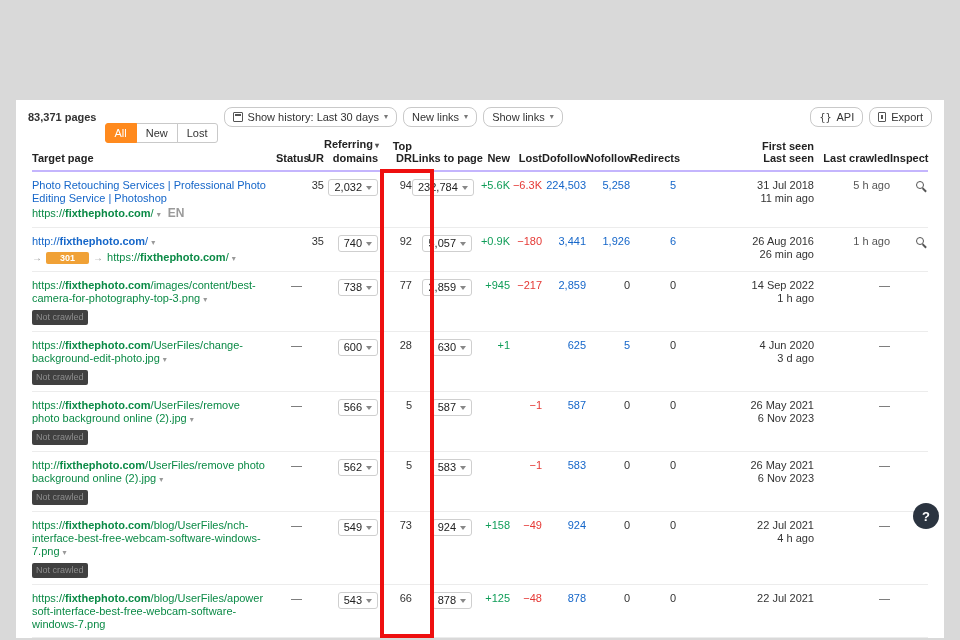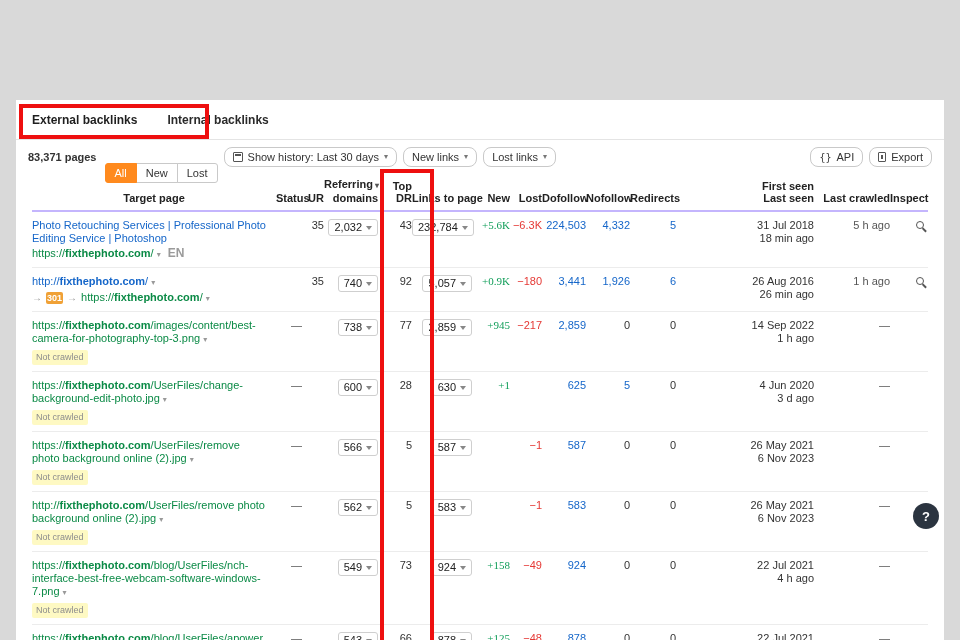--- a/index.html
+++ b/index.html
@@ -54,48 +54,48 @@
   .toolbar-spacer { flex:1; }
 
   
   .table-wrap { padding:0 16px; }
   table { border-collapse:collapse; table-layout:fixed; width:896px; font-size:11px; }
   thead th {
     border-bottom:2px solid #c4b5fd; padding:4px 0 6px; vertical-align:bottom;
     font-weight:bold; color:#222; text-align:right; font-size:11px; line-height:12px;
     cursor:pointer;
   }
-  thead th.c-target { text-align:center; }
+  thead th.c-target { text-align:left; }
   thead th.nowrap { white-space:nowrap; }
   .sort-caret { font-size:8px; color:#555; margin-left:2px; }
   tbody td {
     border-bottom:1px solid #ececec; padding:7px 0 6px; vertical-align:top;
     text-align:right; line-height:13px; color:#333;
   }
   tbody td.c-target { text-align:left; padding-right:10px; }
 
   .tlink { text-decoration:none; cursor:pointer; word-break:break-word; }
   .tlink.blue { color:#1566c9;text-align:right; }
   .tlink.green { color:#0b8a46; }
   .tlink b { font-weight:bold; }
   .caret { font-size:8px; color:#999; margin-left:3px; cursor:pointer; }
   .subline { margin-top:2px; }
   .tag-en { color:#9a9a9a; font-size:12px; font-weight:bold; margin-left:7px; }
   .arrow { color:#999; margin:0 4px 0 0; font-size:10px; }
-  .badge-301 { display:inline-block; background:#f0a136; color:#fff; font-size:9px; font-weight:bold; padding:0 1px; border-radius:2px; margin-right:4px; line-height:12px; }
-  .badge-nc { display:inline-block; background:#fef9c3; color:#8d8d8d; font-size:9px; padding:1px 4px; border-radius:2px; margin-top:2px; }
+  .badge-301 { display:inline-block; background:#f0a136; color:#fff; font-size:9px; font-weight:bold; padding:0 14px; border-radius:2px; margin-right:4px; line-height:12px; }
+  .badge-nc { display:inline-block; background:#404040; color:#8d8d8d; font-size:9px; padding:1px 4px; border-radius:2px; margin-top:2px; }
 
   .valbox {
     display:inline-flex; align-items:center; gap:4px; border:1px solid #cfcfcf;
     border-radius:3px; padding:1px 5px; background:#fff; color:#222; cursor:pointer;
     line-height:13px;
   }
   .vcaret { width:0; height:0; border-left:3px solid transparent; border-right:3px solid transparent; border-top:4px solid #888; }
 
-  .val-new { color:#0f9d58;font-family:Liberation Serif, serif; }
+  .val-new { color:#0f9d58; }
   .val-lost { color:#e53935; }
   .num-link { color:#1566c9; cursor:pointer; }
   .num-zero { color:#333; }
   .dash { color:#555; }
 
   .mag { position:relative; display:inline-block; width:8px; height:8px; border:1.5px solid #555; border-radius:50%; margin-right:4px; cursor:pointer; }
   .mag::after { content:''; position:absolute; width:5px; height:1.5px; background:#555; transform:rotate(45deg); right:-4px; bottom:-2px; }
 
   .help-fab {
     position:absolute; left:913px; top:503px; width:26px; height:26px; border-radius:50%;
@@ -103,44 +103,39 @@
     display:flex; align-items:center; justify-content:center; cursor:pointer; z-index:30;
     border:none; font-family:inherit;
   }
 </style>
 </head>
 <body>
 
 <div class="stage">
   <div class="panel">
 
-    <div class="tabs-row">
-      <div class="tab">External backlinks</div>
-      <div class="tab inactive">Internal backlinks</div>
-      <div class="annot annot-tabs"></div>
-    </div>
 
     <div class="toolbar">
       <span class="pages-count">83,371 pages</span>
       <div class="segmented">
         <button class="seg active">All</button>
         <button class="seg">New</button>
         <button class="seg">Lost</button>
       </div>
       <button class="btn">
         <span class="cal-icon"></span>
         <span>Show history: Last 30 days</span>
         <span class="caret-down">▾</span>
       </button>
       <button class="btn">
         <span>New links</span>
         <span class="caret-down">▾</span>
       </button>
       <button class="btn">
-        <span>Lost links</span>
+        <span>Show links</span>
         <span class="caret-down">▾</span>
       </button>
       <div class="toolbar-spacer"></div>
       <button class="btn">
         <span class="brace-icon">{}</span>
         <span>API</span>
       </button>
       <button class="btn">
         <span class="export-icon"></span>
         <span>Export</span>
@@ -188,30 +183,30 @@
             <th>Last crawled</th>
             <th>Inspect</th>
           </tr>
         </thead>
         <tbody>
             <tr>
               <td class="c-target"><span class="tlink blue">Photo Retouching Services | Professional Photo Editing Service | Photoshop</span><div class="subline"><span class="tlink green">https://<b>fixthephoto.com</b>/</span><span class="caret">▾</span><span class="tag-en">EN</span></div></td>
               <td><span class="dash"></span></td>
               <td><span>35</span></td>
               <td><span class="valbox">2,032<span class="vcaret"></span></span></td>
-              <td><span>43</span></td>
+              <td><span>94</span></td>
               <td><span class="valbox">232,784<span class="vcaret"></span></span></td>
               <td><span class="val-new">+5.6K</span></td>
               <td><span class="val-lost">−6.3K</span></td>
               <td><span class="num-link">224,503</span></td>
-              <td><span class="num-link">4,332</span></td>
+              <td><span class="num-link">5,258</span></td>
               <td><span class="num-link">5</span></td>
               <td>
                 <div>31 Jul 2018</div>
-                <div>18 min ago</div>
+                <div>11 min ago</div>
               </td>
               <td><span class="dash">5 h ago</span></td>
               <td><span class="mag"></span></td>
             </tr>
             <tr>
               <td class="c-target"><span class="tlink blue">http://<b>fixthephoto.com</b>/</span><span class="caret">▾</span><div class="subline"><span class="arrow">→</span><span class="badge-301">301</span><span class="arrow">→</span><span class="tlink green">https://<b>fixthephoto.com</b>/</span><span class="caret">▾</span></div></td>
               <td><span class="dash"></span></td>
               <td><span>35</span></td>
               <td><span class="valbox">740<span class="vcaret"></span></span></td>
               <td><span>92</span></td>

